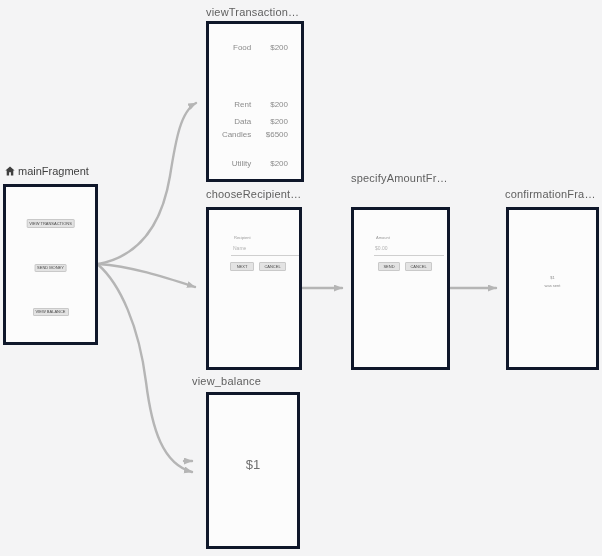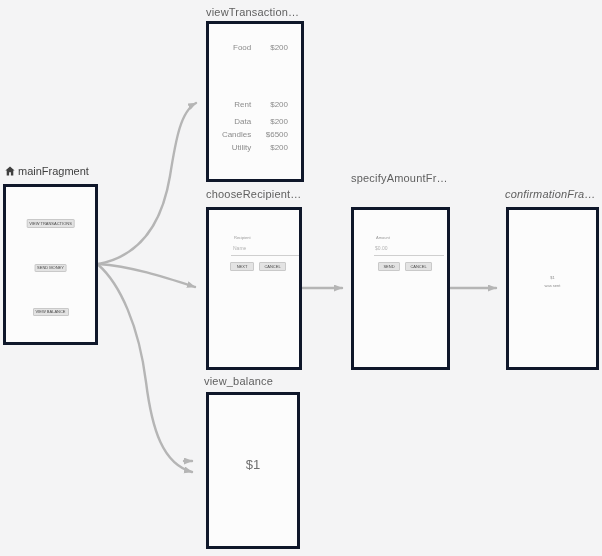--- a/index.html
+++ b/index.html
@@ -98,21 +98,21 @@
       <span class="txn-amount">$200</span>
     </div>
     <div class="txn-row" style="top:76px;">
       <span class="txn-label">Rent</span>
       <span class="txn-amount">$200</span>
     </div>
     <div class="txn-row" style="top:106px;justify-content:flex-end;">
       <span class="txn-label">Candles</span>
       <span class="txn-amount">$6500</span>
     </div>
-    <div class="txn-row" style="top:119px;">
+    <div class="txn-row" style="top:135px;">
       <span class="txn-label">Utility</span>
       <span class="txn-amount">$200</span>
     </div>
   </div>
 
   <div class="frag-title" style="left:206px; top:188px; max-width:98px;">chooseRecipientFr…</div>
   <div class="frag-box" style="left:206px; top:207px; width:96px; height:163px;">
     <div class="form-label" style="left:25px; top:26px;">Recipient</div>
     <div class="form-hint" style="left:24px; top:36px;">Name</div>
     <div class="form-underline" style="left:22px; top:45px; width:68px;"></div>
@@ -126,26 +126,26 @@
   <div class="frag-box" style="left:351px; top:207px; width:99px; height:163px;">
     <div class="form-label" style="left:22px; top:26px;">Amount</div>
     <div class="form-hint" style="left:21px; top:36px;">$0.00</div>
     <div class="form-underline" style="left:20px; top:45px; width:70px;"></div>
     <div class="btn-row" style="left:24px; top:52px;">
       <div class="tiny-btn" style="width:22px;">SEND</div>
       <div class="tiny-btn" style="width:27px;">CANCEL</div>
     </div>
   </div>
 
-  <div class="frag-title" style="left:505px; top:188px; max-width:94px;font-style:italic;">confirmationFrag…</div>
+  <div class="frag-title" style="left:505px; top:188px; max-width:94px;">confirmationFrag…</div>
   <div class="frag-box" style="left:506px; top:207px; width:93px; height:163px;">
     <div class="confirm-stack">
       <span>$1</span>
       <span>was sent</span>
     </div>
   </div>
 
-  <div class="frag-title" style="left:204px; top:375px; max-width:94px;">view_balance</div>
+  <div class="frag-title" style="left:192px; top:375px; max-width:94px;">view_balance</div>
   <div class="frag-box" style="left:206px; top:392px; width:94px; height:157px;">
     <div class="balance-amount">$1</div>
   </div>
 
 </div>
 
 </body></html>

